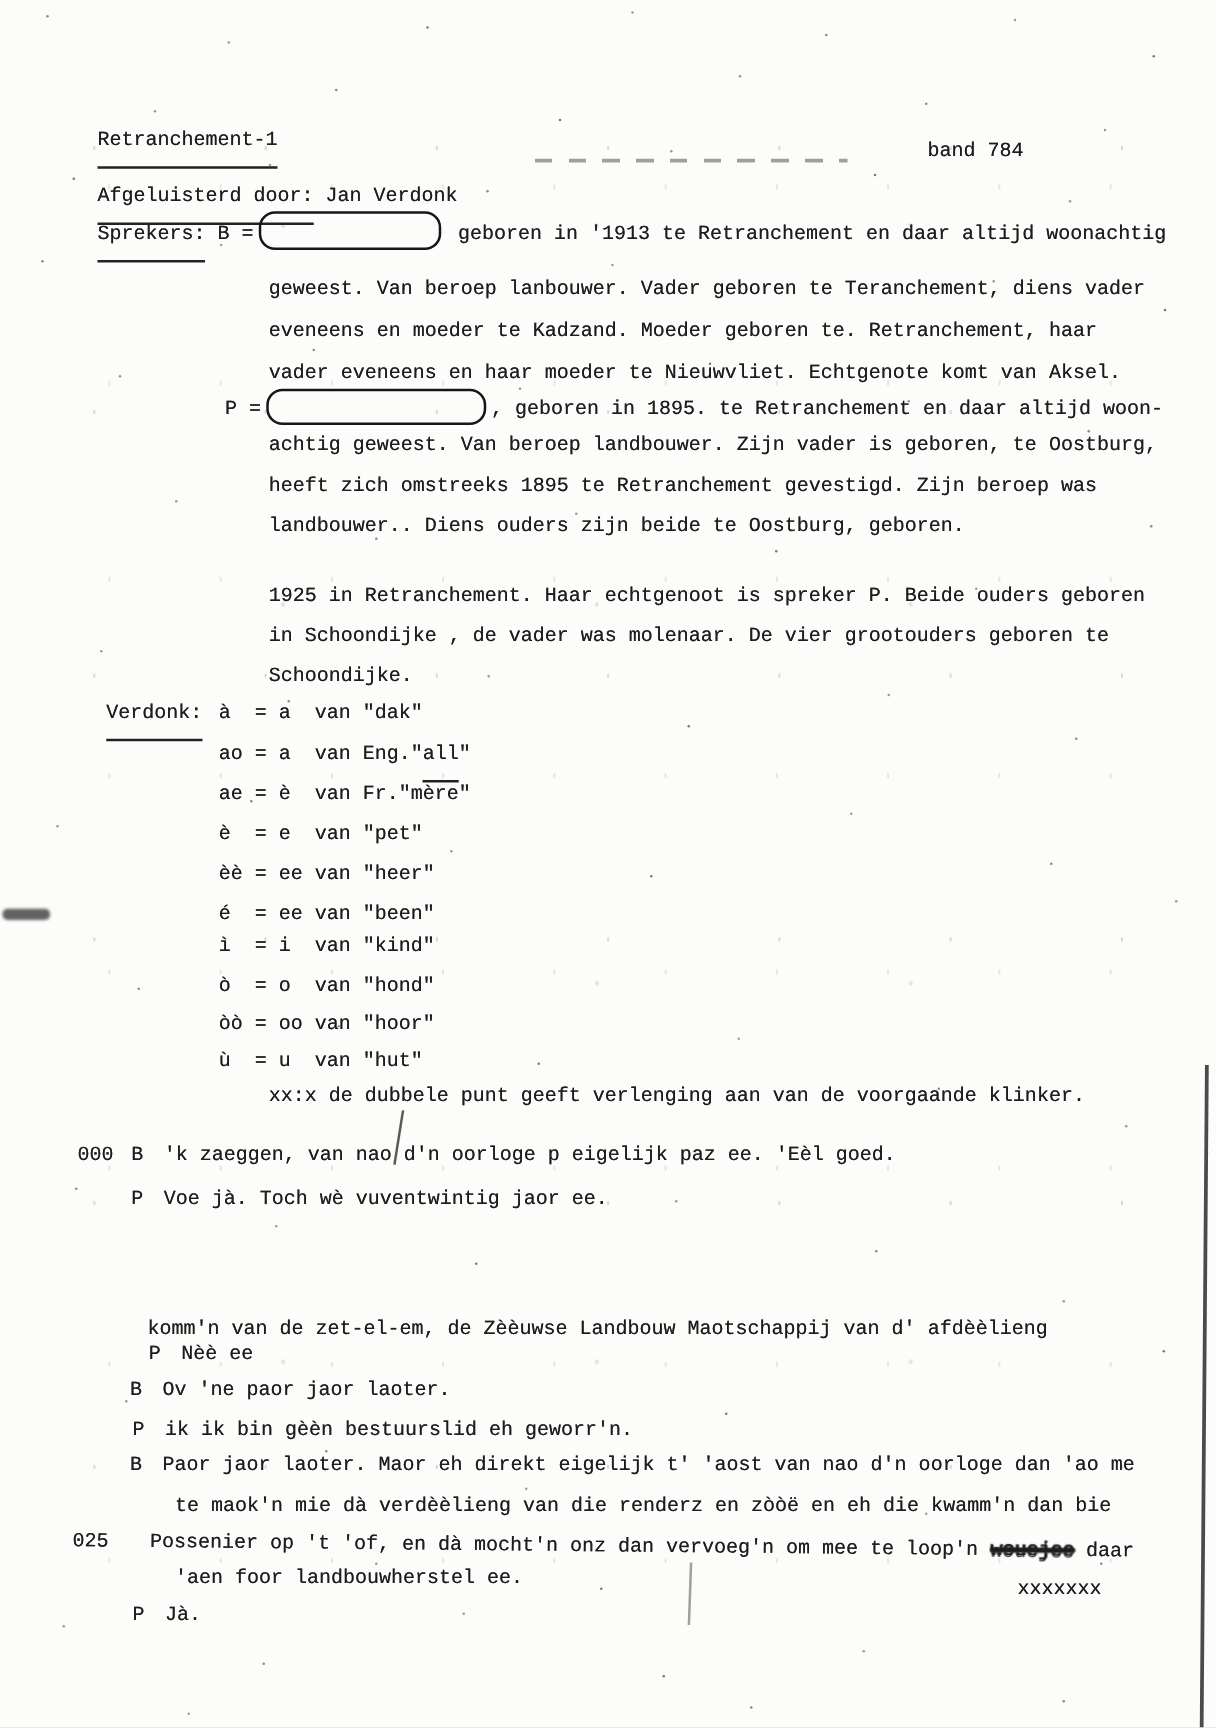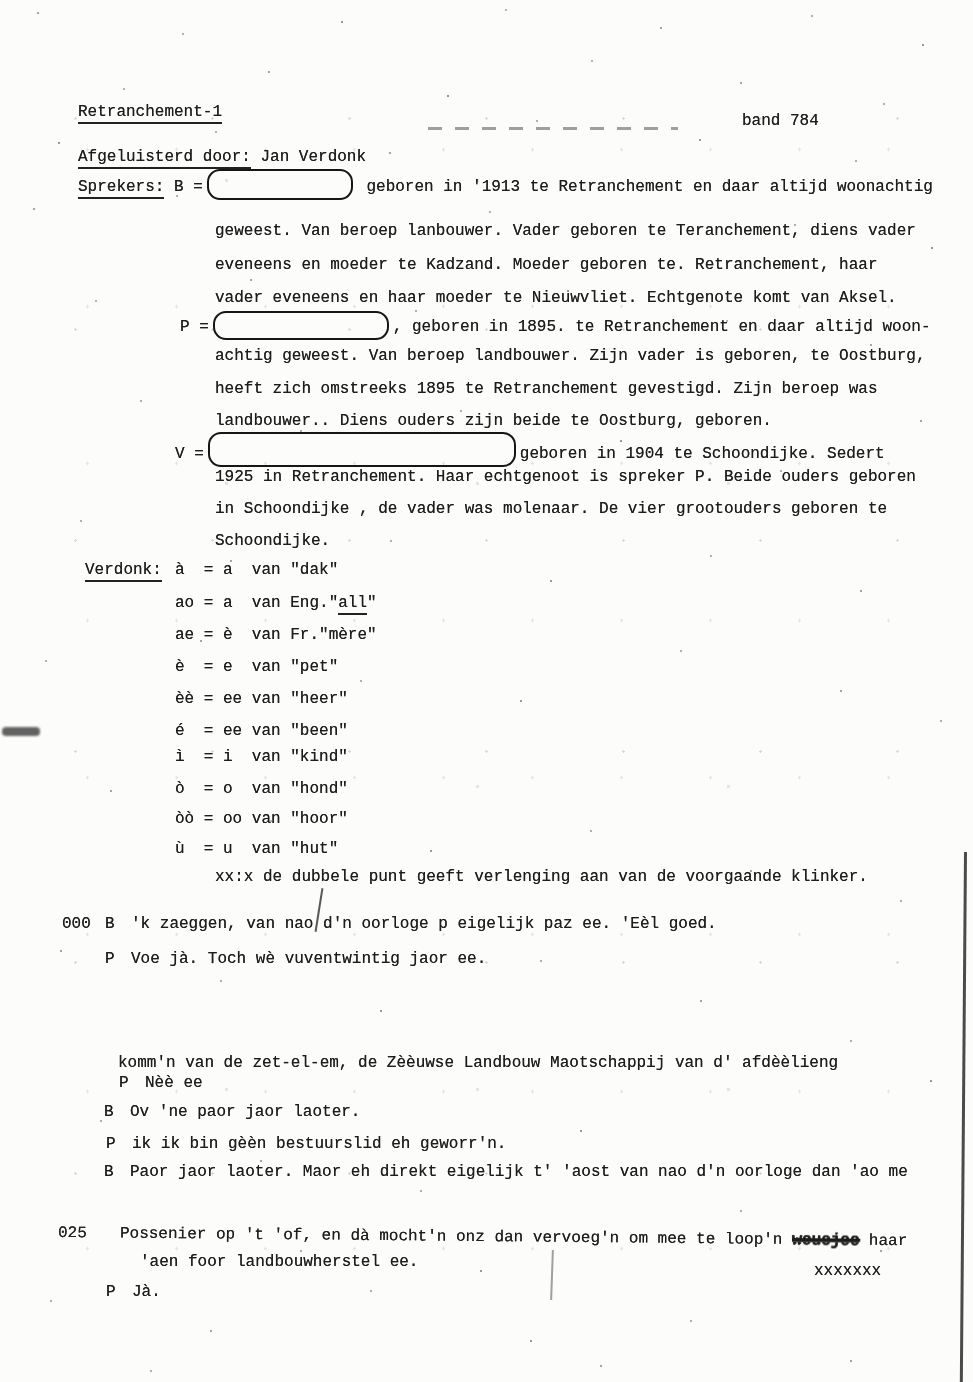--- a/index.html
+++ b/index.html
@@ -8,21 +8,21 @@
     font-family:"Liberation Mono","DejaVu Sans Mono",monospace;
     font-size:16px;color:#1d1d1d;overflow:hidden;
     background-image:
       radial-gradient(rgba(70,70,70,.20) 1px, transparent 1.2px),
       radial-gradient(rgba(110,110,110,.16) 1px, transparent 1.2px),
       radial-gradient(rgba(60,60,60,.12) 1.4px, transparent 1.6px);
     background-size:137px 211px, 89px 157px, 251px 303px;
     background-position:7px 13px, 43px 71px, 101px 29px;
   }
   .tline{position:absolute;white-space:pre;text-shadow:0 0 .5px rgba(25,25,25,.8);}
-  .ul{border-bottom:2px solid #222;padding-bottom:1px;text-align:center;}
+  .ul{border-bottom:2px solid #222;padding-bottom:12px;text-align:center;}
   .box{display:inline-block;border:2.5px solid #161616;border-radius:13px;background:transparent;vertical-align:-9px;margin:0 4px;}
   .box-b{width:142px;height:27px;}
   .box-p{width:172px;height:25px;}
   .box-v{width:304px;height:31px;}
   .spk{display:inline-block;width:26px;}
   .num{display:inline-block;width:43px;}
   .num-wide{display:inline-block;width:62px;}
   .struck{text-decoration:line-through;text-decoration-thickness:2.5px;text-shadow:0 0 1px #222,1px 0 0 #333,0 1px 0 #444;filter:blur(.3px);}
   .vline-right{position:absolute;left:964px;top:852px;width:3px;height:532px;background:#2b2b2b;transform:rotate(.45deg);transform-origin:top center;opacity:.85;}
   .smudge-left{position:absolute;left:2px;top:727px;width:38px;height:9px;background:#222;filter:blur(1.2px);opacity:.7;border-radius:4px;}
@@ -60,21 +60,20 @@
   <div class="tline" style="left:78px;top:169px;"><span class="ul">Sprekers:</span><span> B =</span><span class="box box-b"></span><span> geboren in '1913 te Retranchement en daar altijd woonachtig</span></div>
   <div class="tline" style="left:215px;top:222px;">geweest. Van beroep lanbouwer. Vader geboren te Teranchement, diens vader</div>
   <div class="tline" style="left:215px;top:256px;">eveneens en moeder te Kadzand. Moeder geboren te. Retranchement, haar</div>
   <div class="tline" style="left:215px;top:289px;">vader eveneens en haar moeder te Nieuwvliet. Echtgenote komt van Aksel.</div>
 
   <div class="tline" style="left:180px;top:311px;"><span>P =</span><span class="box box-p"></span><span>, geboren in 1895. te Retranchement en daar altijd woon-</span></div>
   <div class="tline" style="left:215px;top:347px;">achtig geweest. Van beroep landbouwer. Zijn vader is geboren, te Oostburg,</div>
   <div class="tline" style="left:215px;top:380px;">heeft zich omstreeks 1895 te Retranchement gevestigd. Zijn beroep was</div>
   <div class="tline" style="left:215px;top:412px;">landbouwer.. Diens ouders zijn beide te Oostburg, geboren.</div>
 
-  <div class="tline" style="left:175px;top:432px;"><span>V =</span><span class="box box-v"></span><span>geboren in 1904 te Schoondijke. Sedert</span></div>
   <div class="tline" style="left:215px;top:468px;">1925 in Retranchement. Haar echtgenoot is spreker P. Beide ouders geboren</div>
   <div class="tline" style="left:215px;top:500px;">in Schoondijke , de vader was molenaar. De vier grootouders geboren te</div>
   <div class="tline" style="left:215px;top:532px;">Schoondijke.</div>
 
   <div class="tline" style="left:85px;top:561px;"><span class="ul">Verdonk:</span></div>
   <div class="tline" style="left:175px;top:561px;"><span>à  = a  van "dak"</span></div>
   <div class="tline" style="left:175px;top:594px;"><span>ao = a  van Eng."</span><span class="ul">all</span><span>"</span></div>
   <div class="tline" style="left:175px;top:626px;"><span>ae = è  van Fr."mère"</span></div>
   <div class="tline" style="left:175px;top:658px;"><span>è  = e  van "pet"</span></div>
   <div class="tline" style="left:175px;top:690px;"><span>èè = ee van "heer"</span></div>
@@ -86,21 +85,22 @@
   <div class="tline" style="left:215px;top:868px;">xx:x de dubbele punt geeft verlenging aan van de voorgaande klinker.</div>
 
   <div class="slash-mark"></div>
   <div class="tline" style="left:62px;top:915px;"><span class="num">000</span><span class="spk">B</span><span>'k zaeggen, van nao d'n oorloge p eigelijk paz ee. 'Eèl goed.</span></div>
   <div class="tline" style="left:105px;top:950px;"><span class="spk">P</span><span>Voe jà. Toch wè vuventwintig jaor ee.</span></div>
   <div class="tline" style="left:118px;top:1014px;margin-top:40px;">komm'n van de zet-el-em, de Zèèuwse Landbouw Maotschappij van d' afdèèlieng</div>
   <div class="tline" style="left:119px;top:1074px;"><span class="spk">P</span><span>Nèè ee</span></div>
   <div class="tline" style="left:104px;top:1103px;"><span class="spk">B</span><span>Ov 'ne paor jaor laoter.</span></div>
   <div class="tline" style="left:106px;top:1135px;"><span class="spk">P</span><span>ik ik bin gèèn bestuurslid eh geworr'n.</span></div>
   <div class="tline" style="left:104px;top:1163px;"><span class="spk">B</span><span>Paor jaor laoter. Maor eh direkt eigelijk t' 'aost van nao d'n oorloge dan 'ao me</span></div>
-  <div class="tline tilt" style="left:58px;top:1224px;"><span class="num-wide">025</span><span>Possenier op 't 'of, en dà mocht'n onz dan vervoeg'n om mee te loop'n </span><span class="struck">wouejee</span><span> haar</span></div>
+  <div class="tline" style="left:140px;top:1196px;">te maok'n mie dà verdèèlieng van die renderz en zòòë en eh die kwamm'n dan bie</div>
+  <div class="tline tilt" style="left:58px;top:1224px;"><span class="num-wide">025</span><span>Possenier op 't 'of, en dà mocht'n onz dan vervoeg'n om mee te loop'n </span><span class="struck">wouejee</span><span> daar</span></div>
   <div class="tline" style="left:140px;top:1253px;">'aen foor landbouwherstel ee.</div>
   <div class="tline" style="left:814px;top:1262px;">xxxxxxx</div>
   <div class="tline" style="left:106px;top:1283px;"><span class="spk">P</span><span>Jà.</span></div>
 
   <div class="vline-right"></div>
   <div class="smudge-left"></div>
   <div class="vmark"></div>
 </div>
 
 </body></html>

